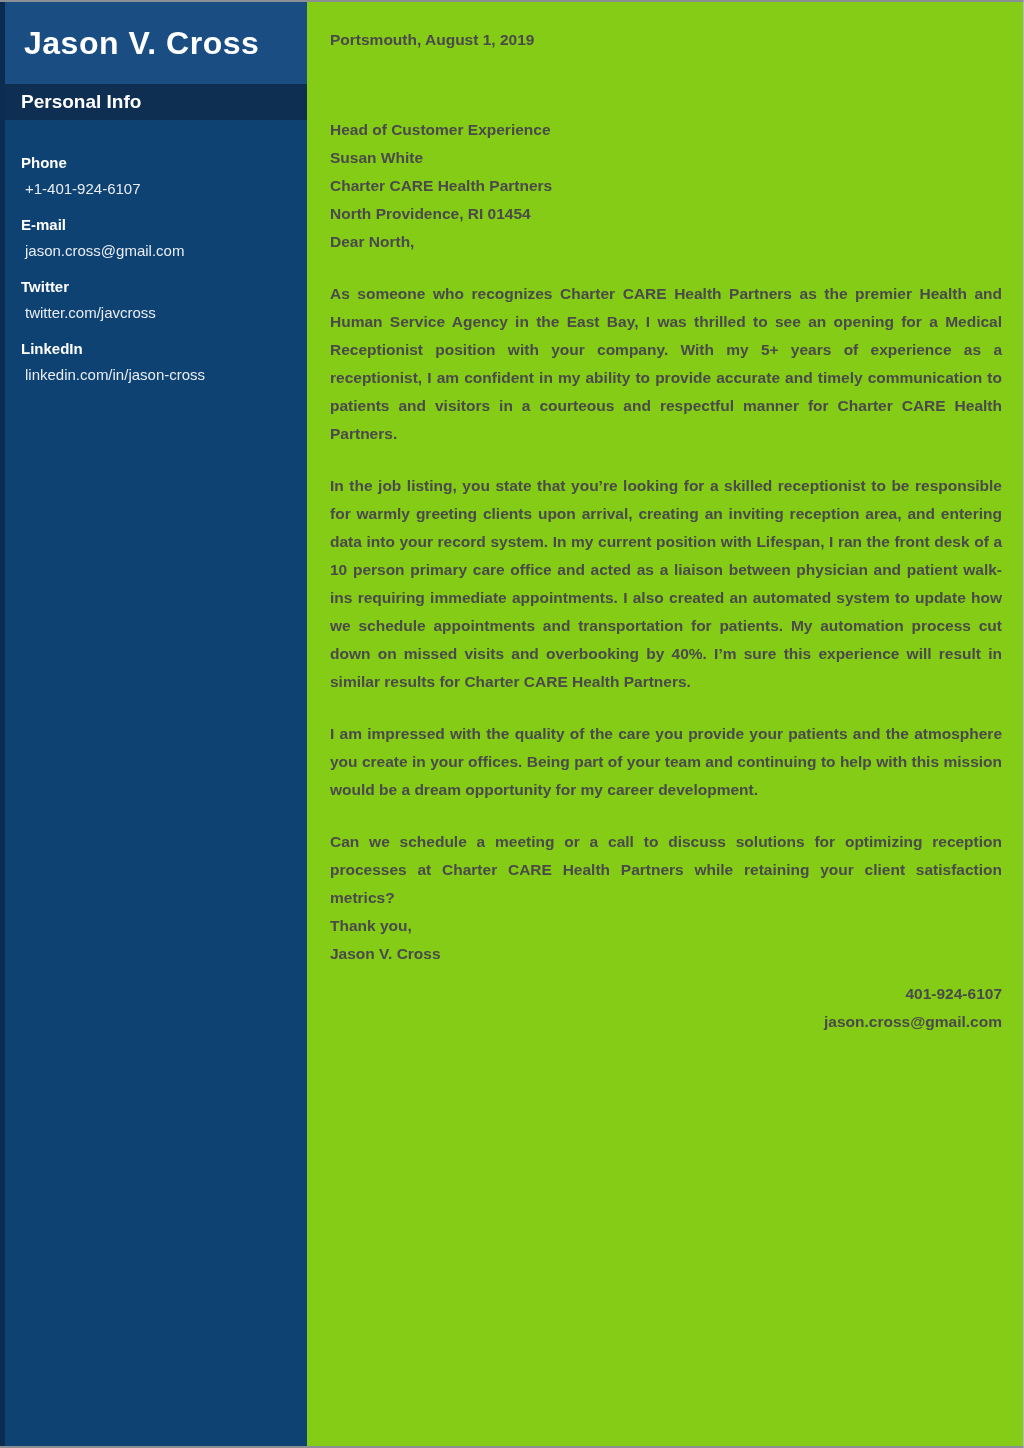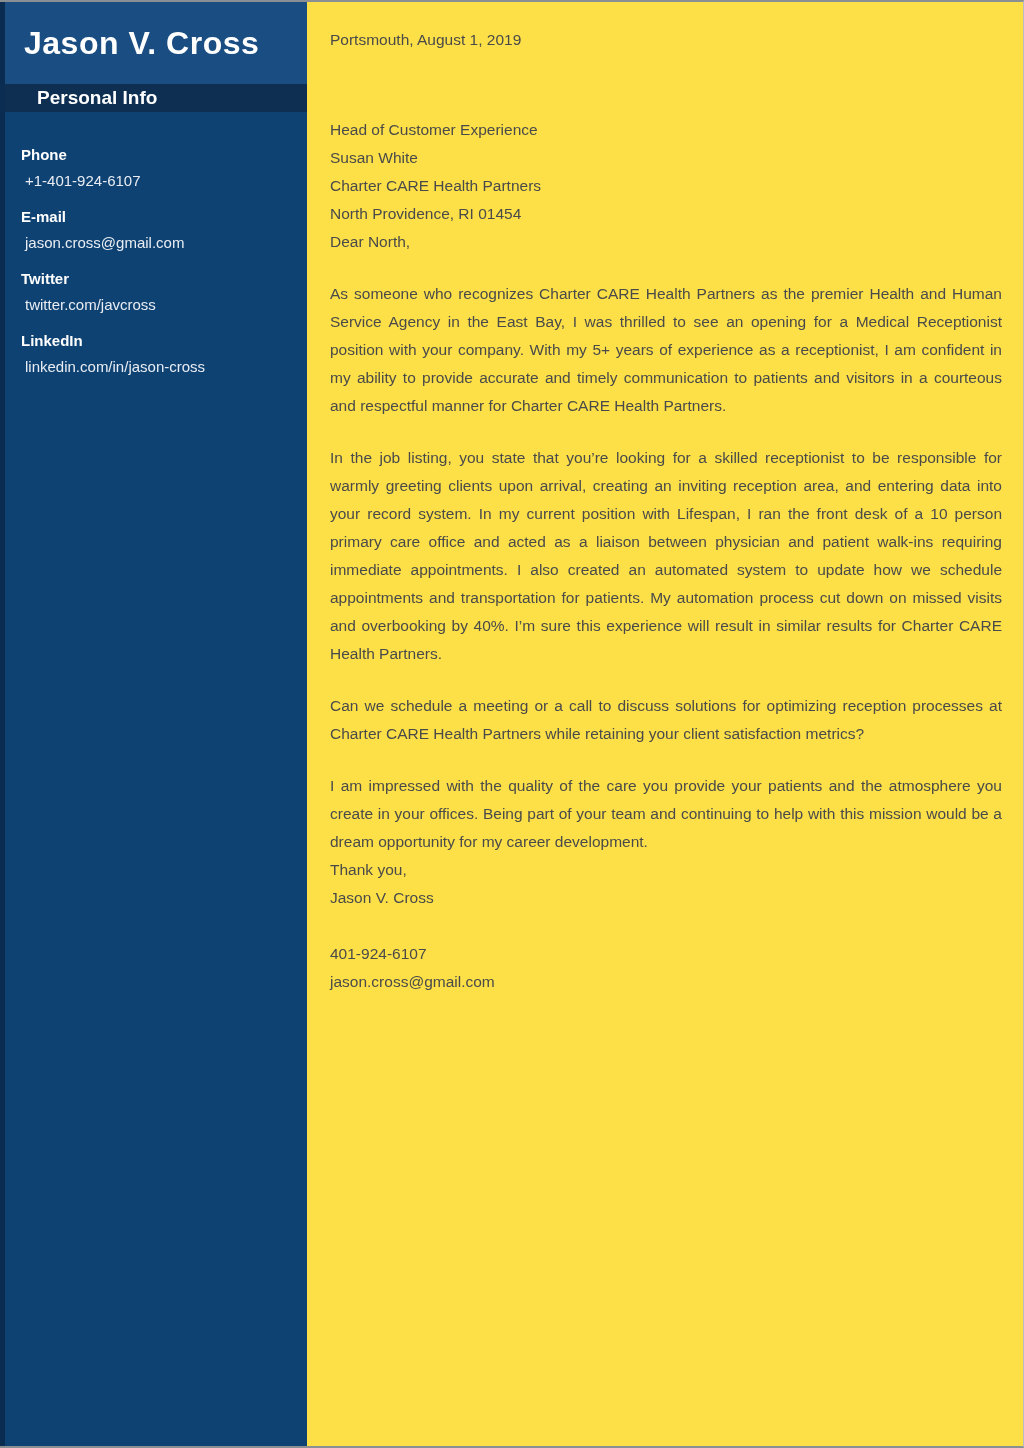--- a/index.html
+++ b/index.html
@@ -19,21 +19,21 @@
   }
   .page{
     position:relative;
     width:1024px;height:1448px;
     box-sizing:border-box;
     border-top:2px solid var(--page-border);
     border-bottom:2px solid var(--page-border);
     border-right:1px solid #b9bcbf;
     display:flex;
     overflow:hidden;
-    background:#fde047;
+    background:#84cc16;
   }
   
   .sidebar{
     width:307px;flex:0 0 307px;
     background:var(--sidebar-body-bg);
     box-shadow:inset 5px 0 0 var(--sidebar-edge);
     color:var(--sidebar-text);
   }
   .sidebar-header{
     height:82px;
@@ -41,25 +41,25 @@
     box-shadow:inset 5px 0 0 var(--sidebar-edge);
     display:flex;align-items:center;
     padding-left:24px;box-sizing:border-box;
   }
   .applicant-name{
     margin:0;
     font-size:32px;font-weight:bold;color:#ffffff;
     letter-spacing:0.5px;white-space:nowrap;
   }
   .section-band{
-    height:28px;
+    height:36px;
     background:var(--sidebar-band-bg);
     box-shadow:inset 5px 0 0 rgba(10,44,80,0.55);
     display:flex;align-items:center;
-    padding-left:37px;box-sizing:border-box;
+    padding-left:21px;box-sizing:border-box;
   }
   .section-band h2{
     margin:0;font-size:19px;font-weight:bold;color:#ffffff;
   }
   .contacts{
     padding:17px 18px 0 21px;
   }
   .contact-entry{margin-bottom:14px;}
   .contact-label{
     font-size:15px;font-weight:bold;color:#ffffff;
@@ -68,30 +68,30 @@
   .contact-value{
     font-size:15px;color:#e9edf3;
     line-height:20px;margin:4px;white-space:nowrap;
   }
   
   .letter{
     flex:1;
     box-sizing:border-box;
     padding:24px 21px 10px 23px;
     color:var(--letter-text);
-    font-size:15.5px;line-height:28px;
+    font-size:15.5px;line-height:28px;font-weight:bold;
   }
   .letter p{margin:0;}
   .date-line{margin:0;}
   .recipient{margin-top:62px;}
   .salutation{margin-top:70px;}
   .paragraphs p{margin-top:24px;text-align:justify;}
   .closing{margin-top:28px;}
   .sig-name{margin-top:56px;}
-  .sig-contact{margin-top:28px;}
+  .sig-contact{margin-top:12px;text-align:right;}
 </style>
 </head>
 <body>
 
 <div class="page">
 
   <aside class="sidebar">
     <div class="sidebar-header">
       <h1 class="applicant-name">Jason V. Cross</h1>
     </div>
@@ -138,23 +138,23 @@
       </div>
 
     <p class="salutation">Dear North,</p>
 
     <div class="paragraphs">
 
         <p>As someone who recognizes Charter CARE Health Partners as the premier Health and Human Service Agency in the East Bay, I was thrilled to see an opening for a Medical Receptionist position with your company. With my 5+ years of experience as a receptionist, I am confident in my ability to provide accurate and timely communication to patients and visitors in a courteous and respectful manner for Charter CARE Health Partners.</p>
 
         <p>In the job listing, you state that you’re looking for a skilled receptionist to be responsible for warmly greeting clients upon arrival, creating an inviting reception area, and entering data into your record system. In my current position with Lifespan, I ran the front desk of a 10 person primary care office and acted as a liaison between physician and patient walk-ins requiring immediate appointments. I also created an automated system to update how we schedule appointments and transportation for patients. My automation process cut down on missed visits and overbooking by 40%. I’m sure this experience will result in similar results for Charter CARE Health Partners.</p>
 
+        <p>I am impressed with the quality of the care you provide your patients and the atmosphere you create in your offices. Being part of your team and continuing to help with this mission would be a dream opportunity for my career development.</p>
+
         <p>Can we schedule a meeting or a call to discuss solutions for optimizing reception processes at Charter CARE Health Partners while retaining your client satisfaction metrics?</p>
-
-        <p>I am impressed with the quality of the care you provide your patients and the atmosphere you create in your offices. Being part of your team and continuing to help with this mission would be a dream opportunity for my career development.</p>
       </div>
 
     <p class="closing">Thank you,</p>
 
     <p class="sig-name">Jason V. Cross</p>
 
     <div class="sig-contact">
       <p>401-924-6107</p>
       <p>jason.cross@gmail.com</p>
     </div>

